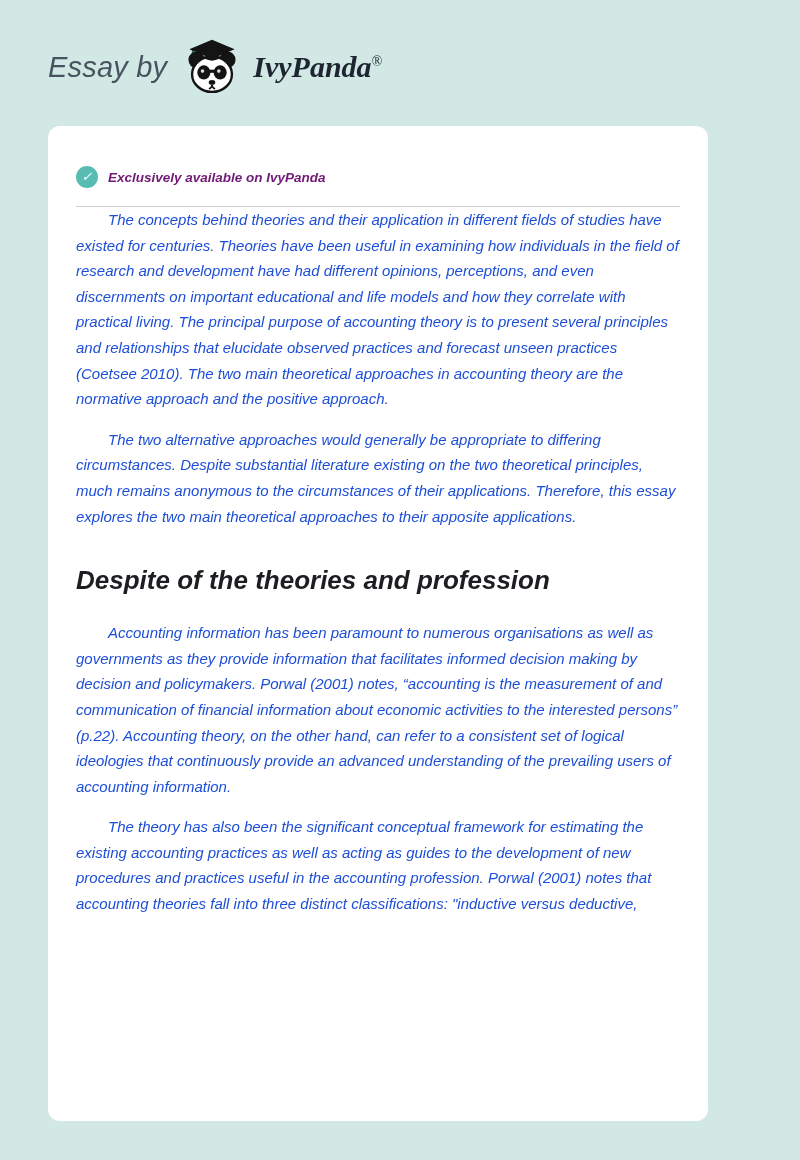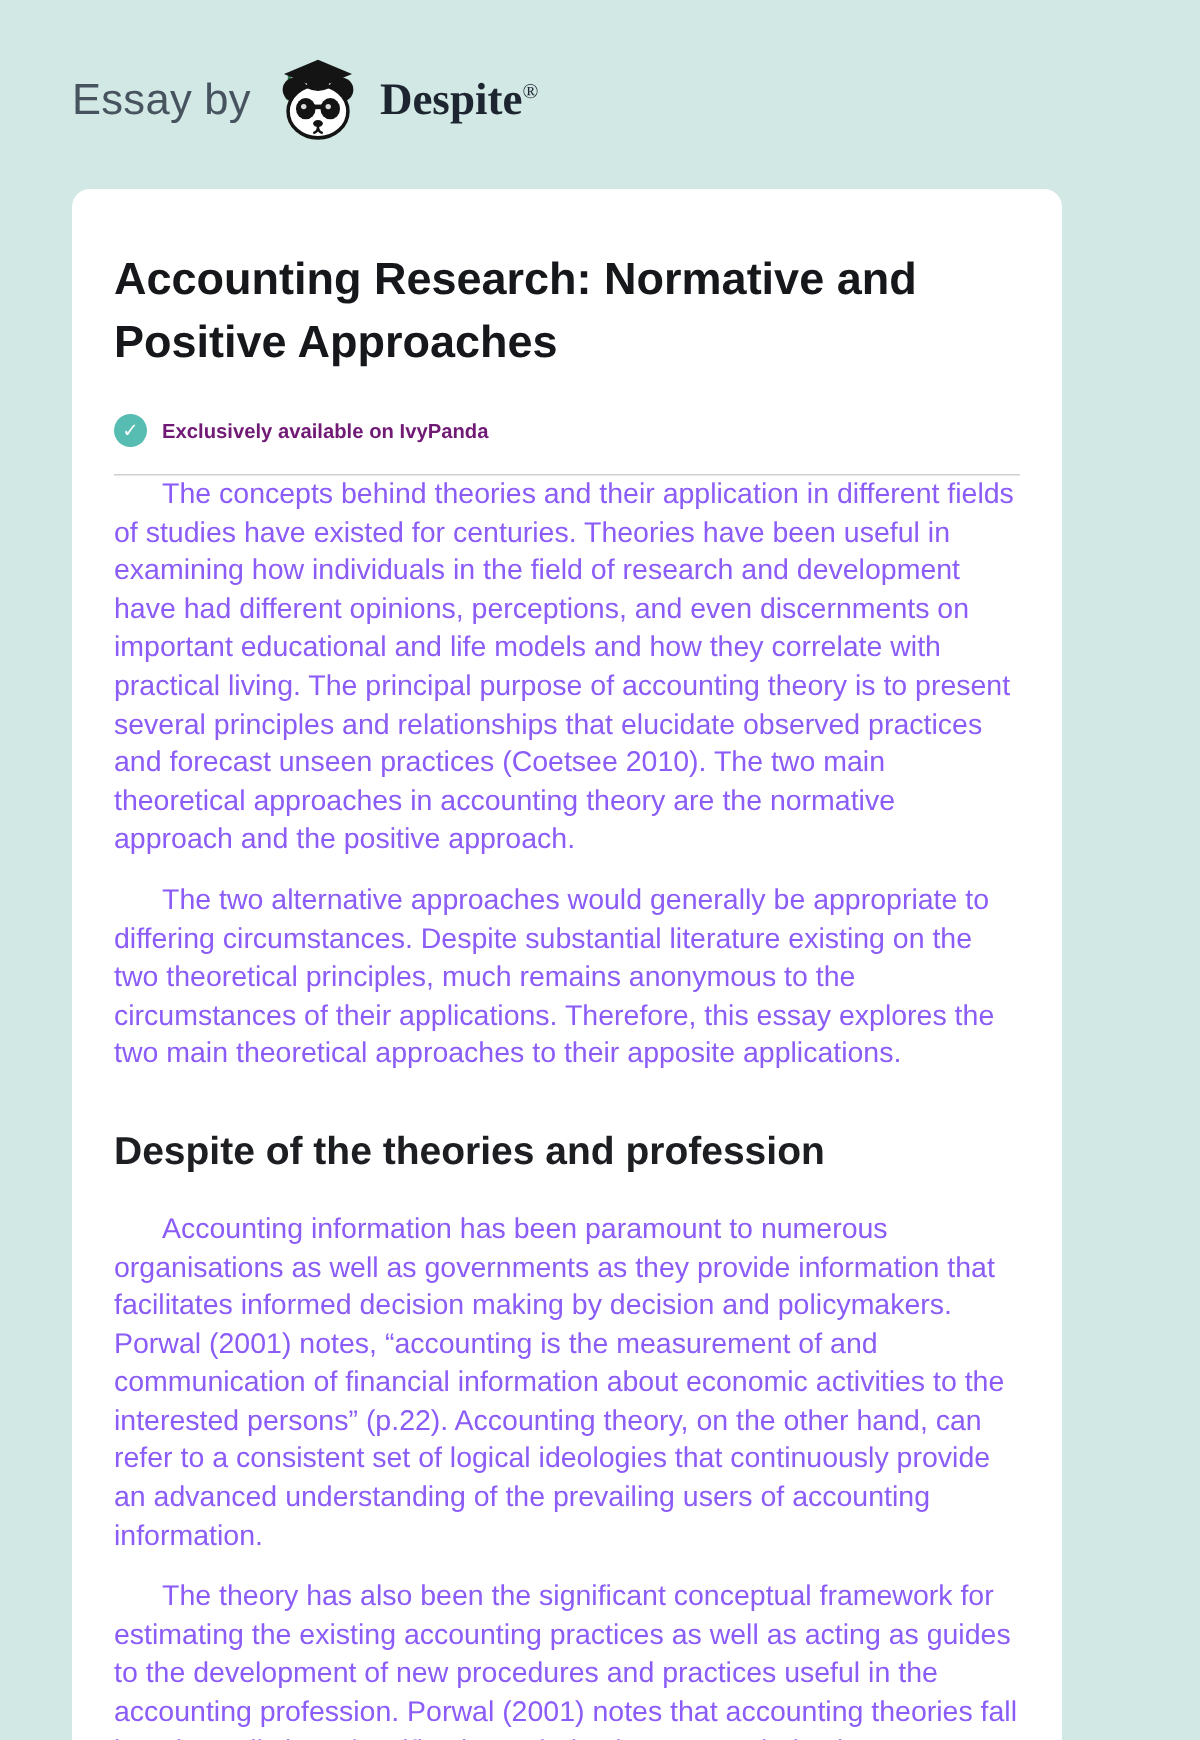--- a/index.html
+++ b/index.html
@@ -9,20 +9,21 @@
     height: 1160px;
     overflow: hidden;
     background: #d2e8e4;
     font-family: "Liberation Sans", sans-serif;
   }
 
   .page {
     width: 756px;
     height: 1160px;
     overflow: hidden;
+    font-style: italic;
   }
 
   
   .site-header {
     display: flex;
     align-items: center;
     padding: 38px 48px 22px 48px;
   }
   .essay-by {
     font-size: 29px;
@@ -88,23 +89,23 @@
   }
 
   .section-heading {
     font-size: 26px;
     font-weight: 700;
     color: #1c1e22;
     margin: 36px 0 24px 0;
   }
 
   .body-paragraph {
-    font-size: 19px;
+    font-size: 15px;
     line-height: 25.6px;
-    color: #8b5cf6;
+    color: #1d4ed8;
     text-indent: 32px;
     margin-bottom: 15px;
   }
 </style>
 </head>
 <body>
 
 <div class="page">
 
   <header class="site-header">
@@ -126,26 +127,25 @@
         <circle cx="21.5" cy="36.5" r="2" fill="#ffffff" opacity="0.85"></circle>
         <circle cx="39.5" cy="36.5" r="2" fill="#ffffff" opacity="0.85"></circle>
 
         <ellipse cx="32" cy="49" rx="3.6" ry="2.6" fill="#141414"></ellipse>
         <path d="M32 51.5 Q32 55 28.5 56 M32 51.5 Q32 55 35.5 56" stroke="#141414" stroke-width="1.8" fill="none"></path>
 
         <polygon points="32,2 57,12.5 32,23 7,12.5" fill="#141414"></polygon>
         <path d="M24 17.5 L24 23 Q32 27 40 23 L40 17.5" fill="#141414"></path>
       </svg>
     </span>
-    <span class="brand"><span>Despite</span><sup>®</sup></span>
+    <span class="brand"><span>IvyPanda</span><sup>®</sup></span>
   </header>
 
   <main class="card">
 
-    <h1 class="essay-title">Accounting Research: Normative and Positive Approaches</h1>
 
     <div class="availability">
       <span class="check-circle">✓</span>
       <span class="availability-text">Exclusively available on IvyPanda</span>
     </div>
 
 
     <p class="body-paragraph">The concepts behind theories and their application in different fields of studies have existed for centuries. Theories have been useful in examining how individuals in the field of research and development have had different opinions, perceptions, and even discernments on important educational and life models and how they correlate with practical living. The principal purpose of accounting theory is to present several principles and relationships that elucidate observed practices and forecast unseen practices (Coetsee 2010). The two main theoretical approaches in accounting theory are the normative approach and the positive approach.</p>
     <p class="body-paragraph">The two alternative approaches would generally be appropriate to differing circumstances. Despite substantial literature existing on the two theoretical principles, much remains anonymous to the circumstances of their applications. Therefore, this essay explores the two main theoretical approaches to their apposite applications.</p>
 

